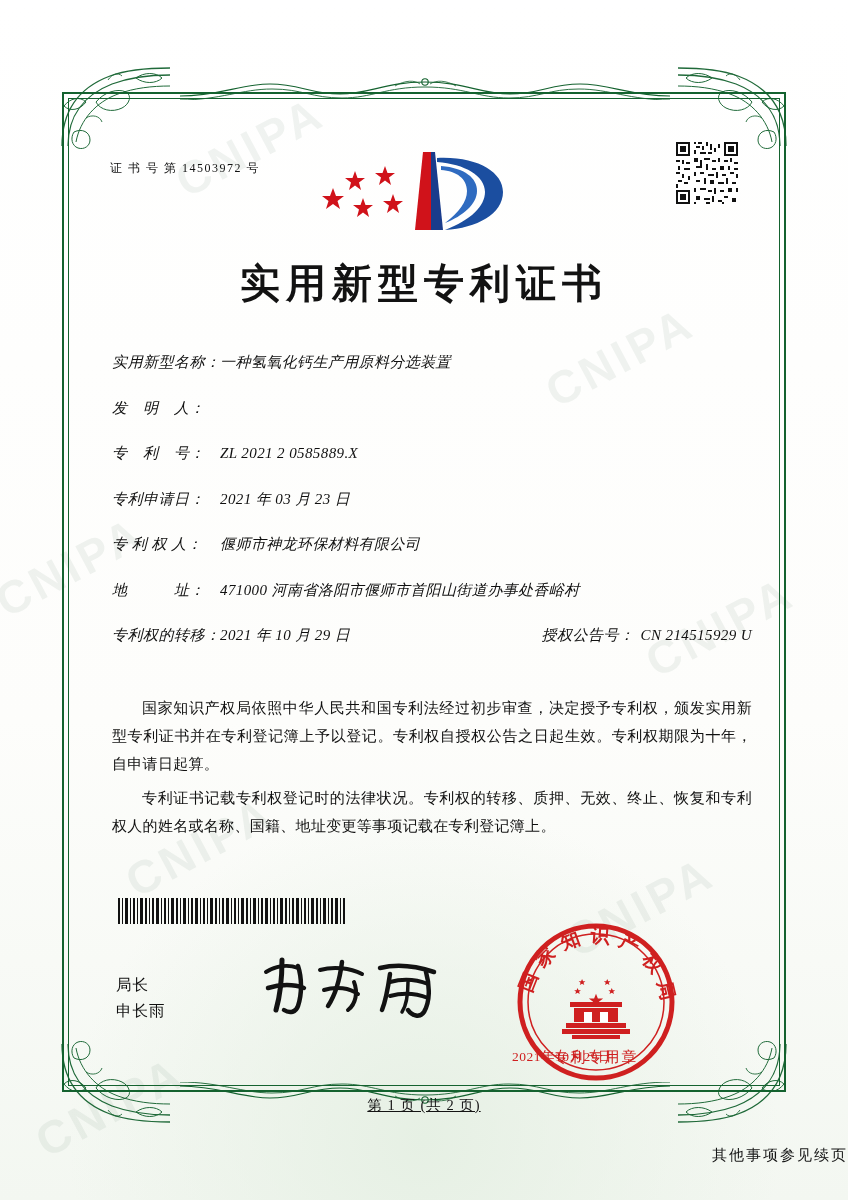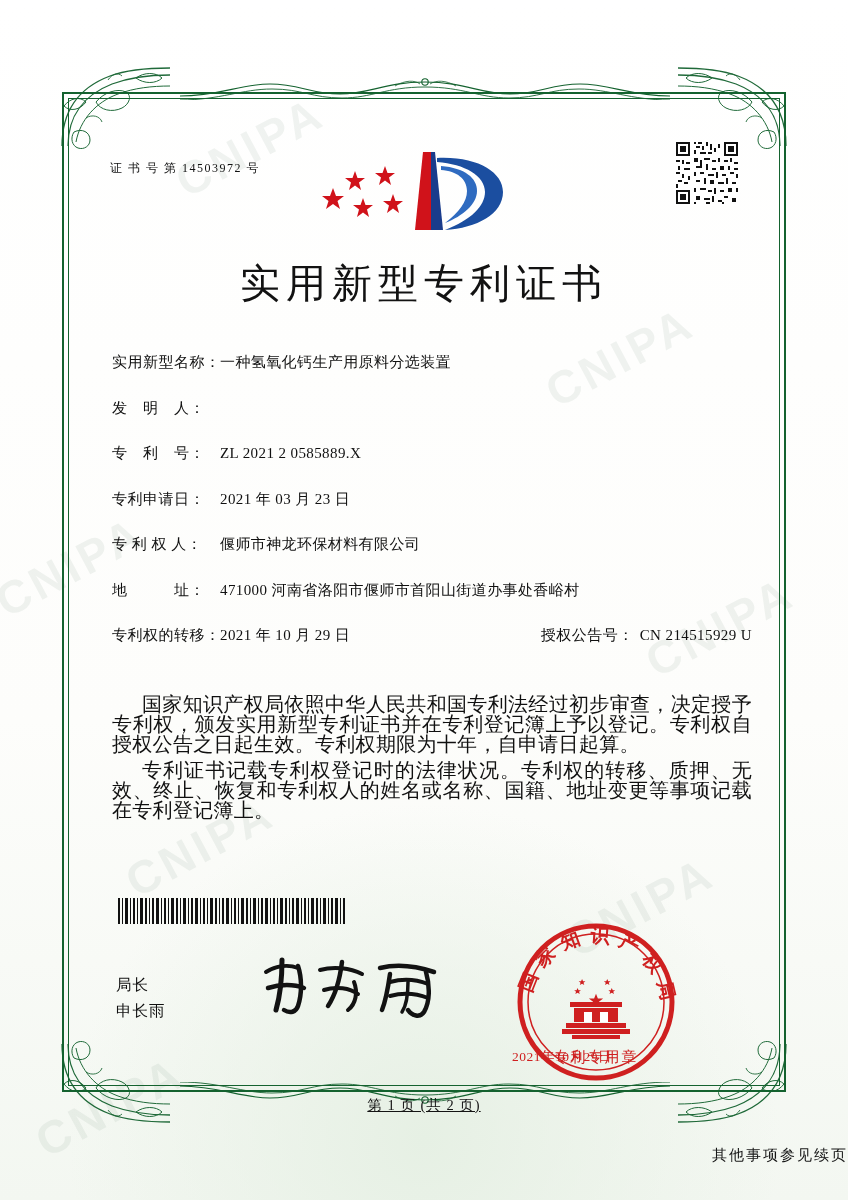--- a/index.html
+++ b/index.html
@@ -107,39 +107,40 @@
     transform: translateX(-50%);
     width: 210px; height: 96px;
   }
   .emblem svg { display:block; }
 
   .title {
     position: absolute;
     left: 0; right: 0; top: 256px;
     text-align: center;
     font-size: 40px;
-    font-weight: normal;
+    font-weight: bold;
     letter-spacing: 6px;
     color: #121212;
     font-family: "Liberation Serif", "DejaVu Serif", serif;
   }
 
   
   .fields {
     position: absolute;
     left: 112px; top: 352px;
     width: 640px;
     font-size: 15px;
     color: #101010;
   }
   .frow {
     display: flex;
     align-items: center;
     margin-bottom: 24.5px;
     line-height: 1.4;
+    font-style: italic;
   }
   .flabel {
     width: 108px;
     flex: 0 0 108px;
     white-space: nowrap;
     letter-spacing: 0.5px;
   }
   .fvalue {
     flex: 1;
     letter-spacing: 0.4px;
@@ -157,22 +158,22 @@
   .pair-second .fvalue2 {
     margin-left: 6px;
     letter-spacing: 0.4px;
   }
 
   
   .paras {
     position: absolute;
     left: 112px; top: 694px;
     width: 640px;
-    font-size: 20px;
-    line-height: 20px;
+    font-size: 15px;
+    line-height: 28px;
     color: #101010;
     text-align: justify;
   }
   .paras p {
     margin: 0 0 6px 0;
     text-indent: 30px;
     letter-spacing: 0.3px;
   }
 
   

